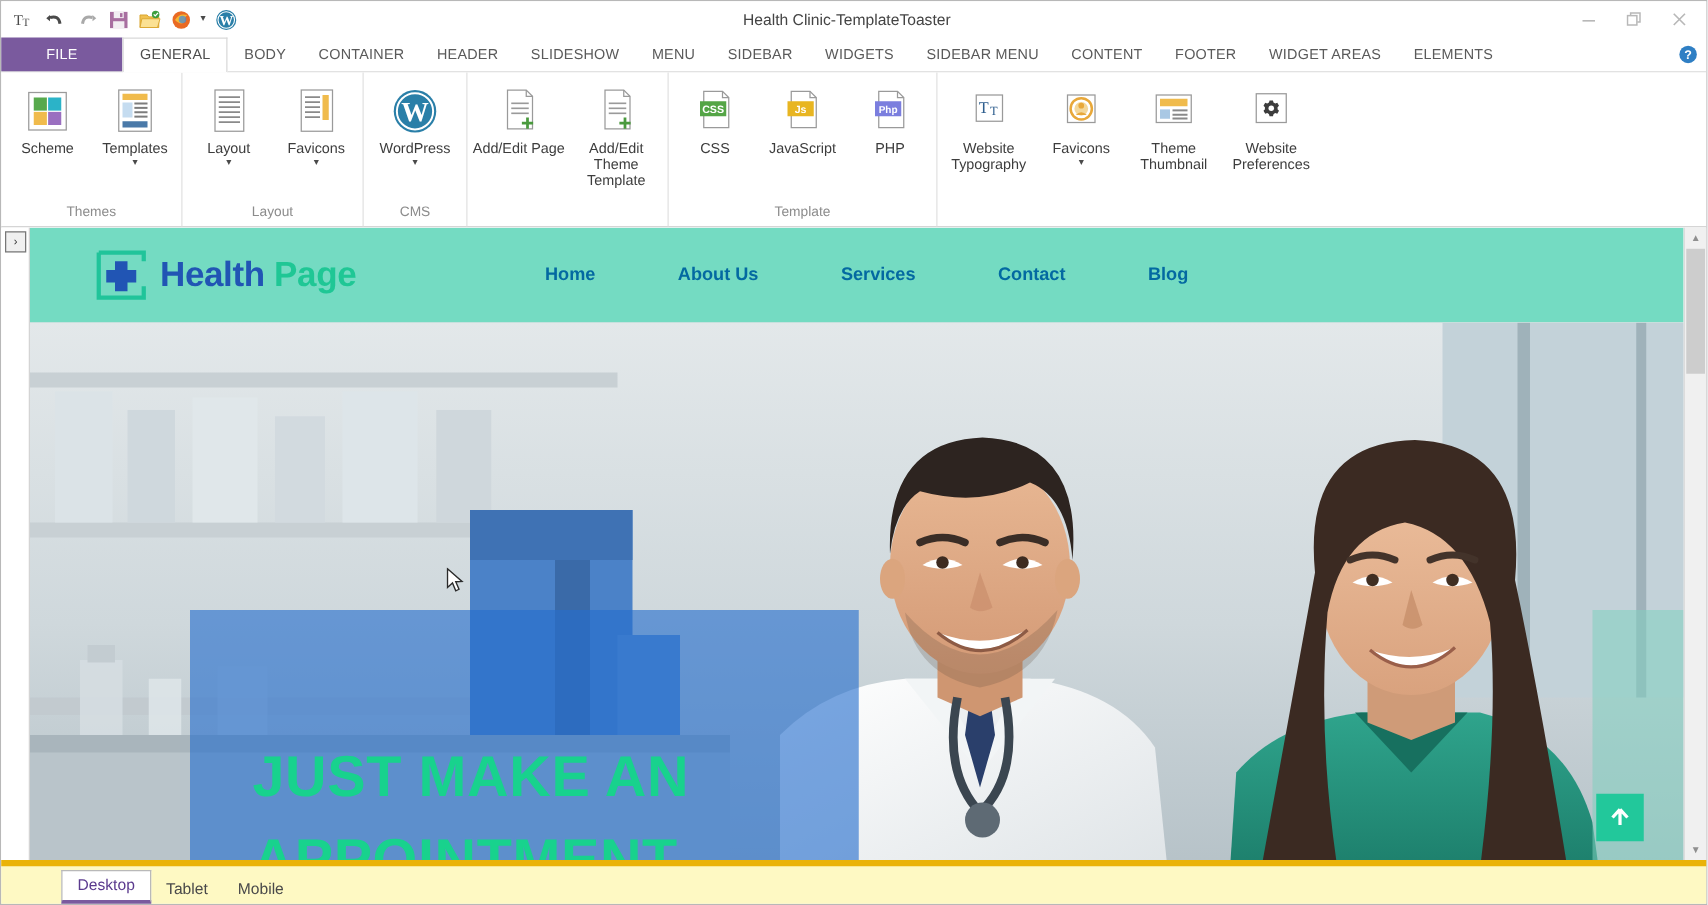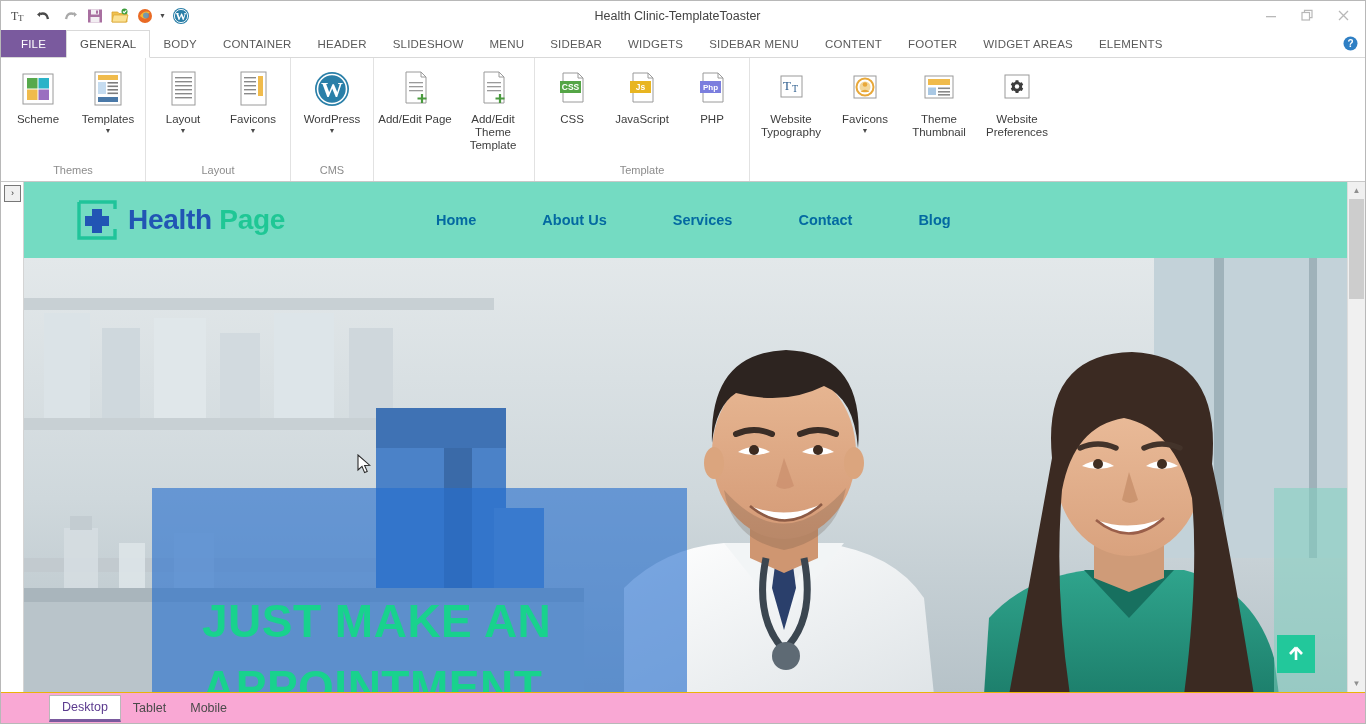--- a/index.html
+++ b/index.html
@@ -84,21 +84,21 @@
     font-size: 11.5px;
     color: #5a5a5a;
     letter-spacing: 0.2px;
     cursor: default;
     position: relative;
     top: 0;
   }
   .tab.file {
     background: #7a5a9e;
     color: #ffffff;
-    padding: 0 20px;
+    padding: 0 36px;
     font-size: 11.5px;
   }
   .tab.active {
     background: #ffffff;
     border: 1px solid #d9d9d9;
     border-bottom: 1px solid #ffffff;
     margin-bottom: -1px;
     color: #4d4d4d;
     z-index: 3;
   }
@@ -297,24 +297,24 @@
   .vthumb {
     position: absolute;
     top: 17px; left: 1px;
     width: 15px; height: 100px;
     background: #cdcdcd;
   }
 
   
   .devbar {
     height: 30px;
-    background: #f9a8d4;
-    border-top: 1px solid #eab308;
-    display: flex;
-    align-items: center;
+    background: #fef9c3;
+    border-top: 5px solid #eab308;
+    display: flex;
+    align-items: flex-end;
     padding-left: 48px;
     flex: 0 0 auto;
   }
   .devtab {
     font-size: 12.5px;
     color: #4a4a4a;
     padding: 4px 12px 5px 12px;
     cursor: default;
     position: relative;
     background: transparent;

